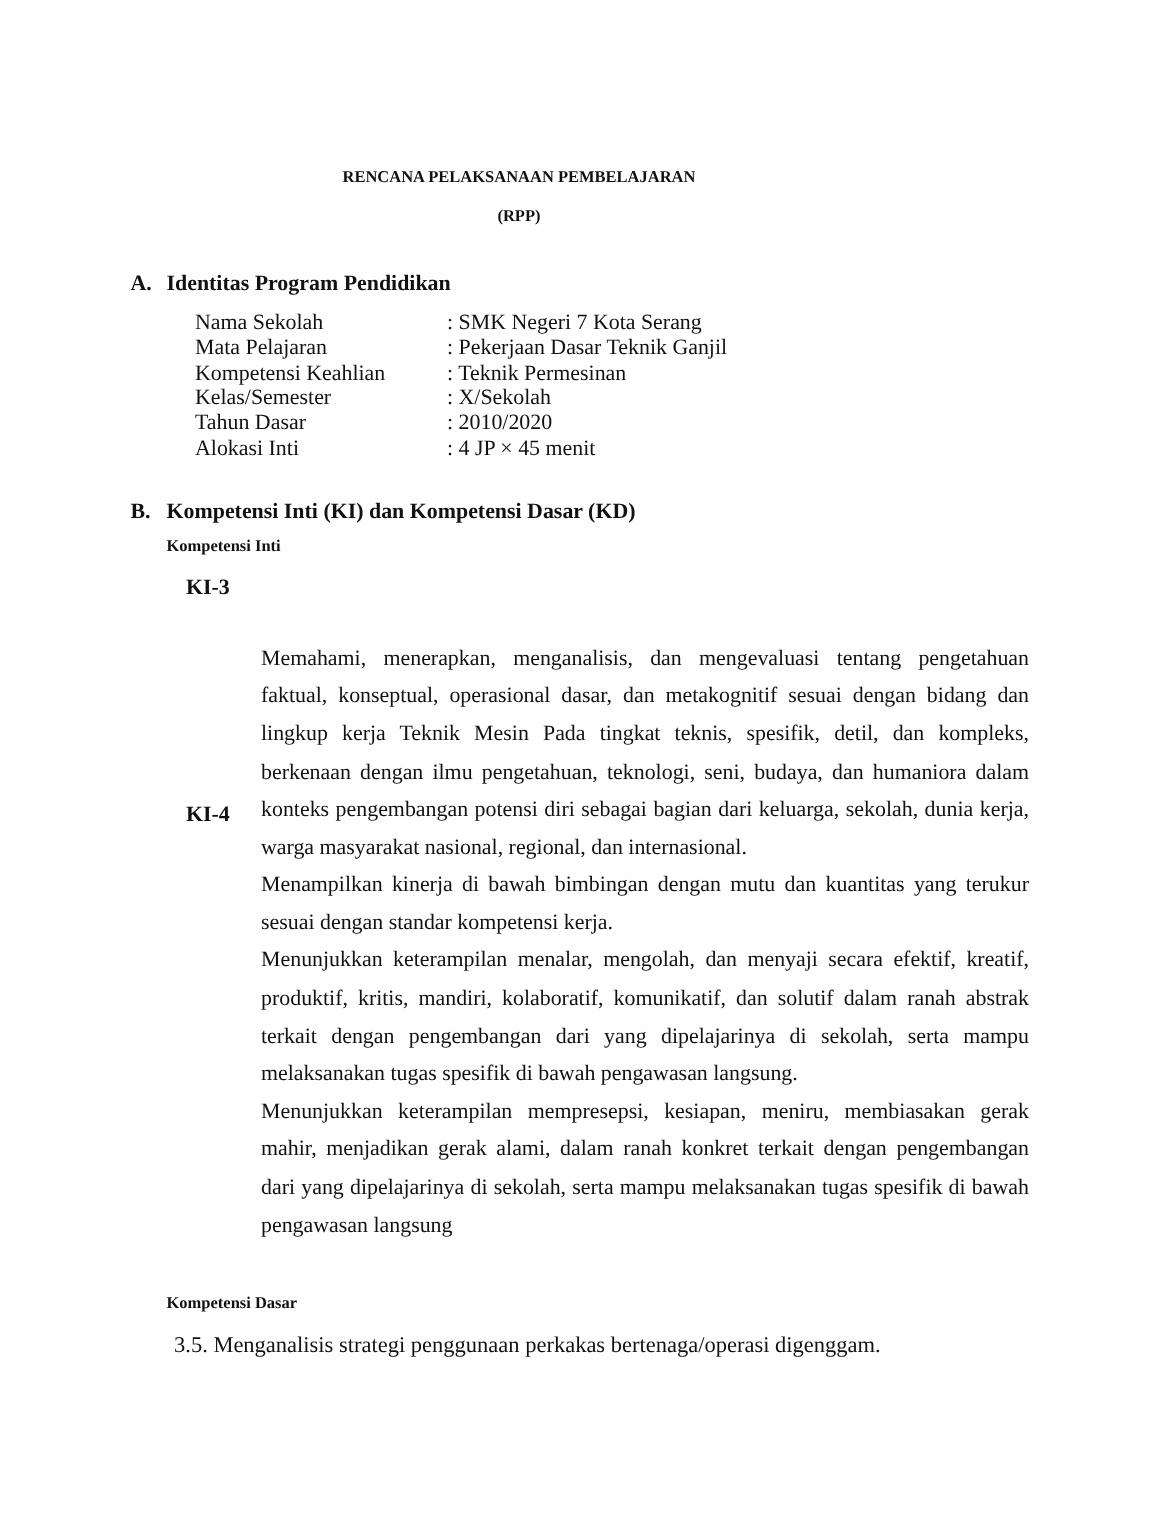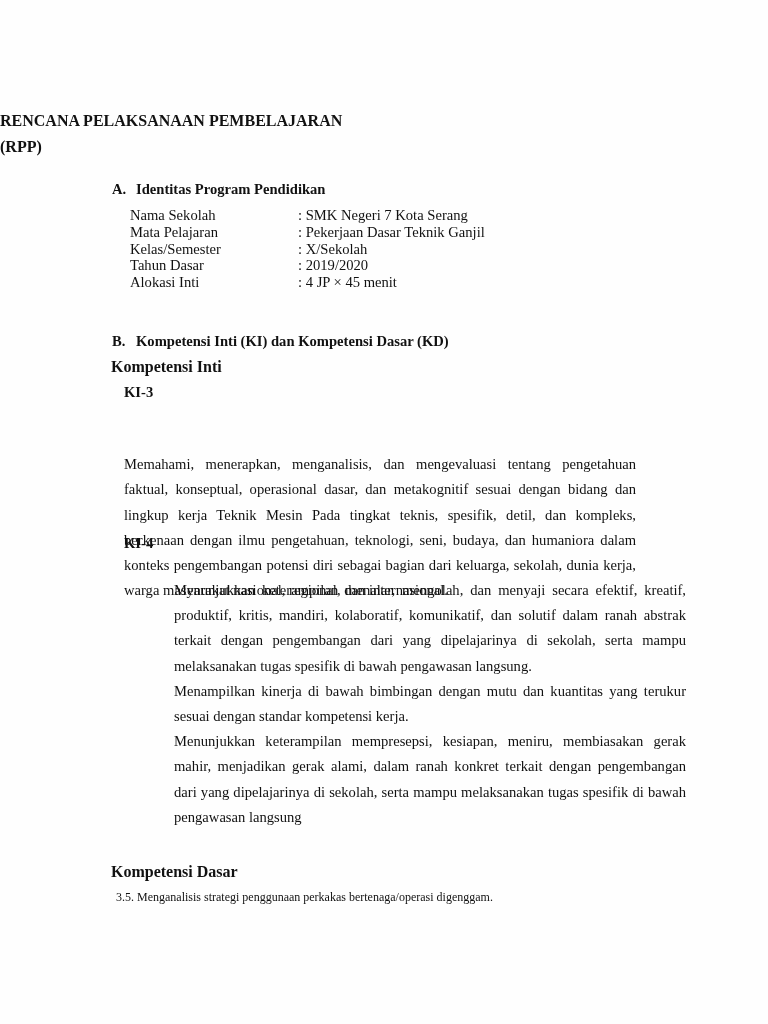--- a/index.html
+++ b/index.html
@@ -18,34 +18,33 @@
     }
     .page {
       position: absolute;
       left: 0; top: 0;
       width: 768px; height: 1024px;
       background: #fefefe;
     }
     .title {
       position: absolute;
       left: 0; width: 692px;
-      text-align: left;
+      text-align: center;
       font-weight: bold;
-      font-size: 16px;
+      font-size: 11px;
     }
     .title-main { top: 112px; }
     .title-sub { top: 138px; }
 
     .section-head {
       position: absolute;
       left: 87px;
       font-weight: bold;
       font-size: 14.6px;
       white-space: nowrap;
-      margin-left: 25px;
     }
     .section-head .sec-letter {
       display: inline-block;
       width: 24px;
     }
     .sec-a { top: 181px; }
     .sec-b { top: 333px; }
 
     .identity {
       position: absolute;
@@ -59,21 +58,21 @@
       white-space: nowrap;
       margin-left: 19px;
     }
     .id-label { width: 168px; }
     .id-value { }
 
     .sub-head {
       position: absolute;
       left: 111px;
       font-weight: bold;
-      font-size: 16px;
+      font-size: 11px;
     }
     .sub-ki { top: 358px; }
     .sub-kd { top: 863px; }
 
     .ki-block {
       position: absolute;
       left: 124px;
       width: 562px;
       display: flex;
     }
@@ -88,28 +87,28 @@
       width: 512px;
       font-size: 14.6px;
       line-height: 25.2px;
       text-align: justify;
       margin-top: 47px;
     }
     .ki-para {
       margin: 0;
       text-align: justify;
     }
-    .ki3 { top: 380px; flex-direction: column; }
+    .ki3 { top: 380px; }
     .ki4 { top: 531px; }
 
     .kd-list {
       position: absolute;
       left: 116px;
       top: 885px;
-      font-size: 12px;
+      font-size: 15px;
       line-height: 25.2px;
     }
     .kd-item { white-space: nowrap; }
   </style>
 </head>
 <body>
 
 <div class="page">
 
   <div class="title title-main">RENCANA PELAKSANAAN PEMBELAJARAN</div>
@@ -122,26 +121,30 @@
   <div class="identity">
     <div class="id-row">
       <span class="id-label">Nama Sekolah</span>
       <span class="id-value">: SMK Negeri 7 Kota Serang</span>
     </div>
     <div class="id-row">
       <span class="id-label">Mata Pelajaran</span>
       <span class="id-value">: Pekerjaan Dasar Teknik Ganjil</span>
     </div>
     <div class="id-row">
+      <span class="id-label">Kompetensi Keahlian</span>
+      <span class="id-value">: Teknik Permesinan</span>
+    </div>
+    <div class="id-row">
       <span class="id-label">Kelas/Semester</span>
       <span class="id-value">: X/Sekolah</span>
     </div>
     <div class="id-row">
       <span class="id-label">Tahun Dasar</span>
-      <span class="id-value">: 2019/2020</span>
+      <span class="id-value">: 2010/2020</span>
     </div>
     <div class="id-row">
       <span class="id-label">Alokasi Inti</span>
       <span class="id-value">: 4 JP × 45 menit</span>
     </div>
   </div>
 
   <div class="section-head sec-b">
     <span class="sec-letter">B.</span><span>Kompetensi Inti (KI) dan Kompetensi Dasar (KD)</span>
   </div>
@@ -151,22 +154,22 @@
   <div class="ki-block ki3">
     <div class="ki-code">KI-3</div>
     <div class="ki-body">
       <p class="ki-para">Memahami, menerapkan, menganalisis, dan mengevaluasi tentang pengetahuan faktual, konseptual, operasional dasar, dan metakognitif sesuai dengan bidang dan lingkup kerja Teknik Mesin Pada tingkat teknis, spesifik, detil, dan kompleks, berkenaan dengan ilmu pengetahuan, teknologi, seni, budaya, dan humaniora dalam konteks pengembangan potensi diri sebagai bagian dari keluarga, sekolah, dunia kerja, warga masyarakat nasional, regional, dan internasional.</p>
     </div>
   </div>
 
   <div class="ki-block ki4">
     <div class="ki-code">KI-4</div>
     <div class="ki-body">
+      <p class="ki-para">Menampilkan kinerja di bawah bimbingan dengan mutu dan kuantitas yang terukur sesuai dengan standar kompetensi kerja.</p>
       <p class="ki-para">Menunjukkan keterampilan menalar, mengolah, dan menyaji secara efektif, kreatif, produktif, kritis, mandiri, kolaboratif, komunikatif, dan solutif dalam ranah abstrak terkait dengan pengembangan dari yang dipelajarinya di sekolah, serta mampu melaksanakan tugas spesifik di bawah pengawasan langsung.</p>
-      <p class="ki-para">Menampilkan kinerja di bawah bimbingan dengan mutu dan kuantitas yang terukur sesuai dengan standar kompetensi kerja.</p>
       <p class="ki-para">Menunjukkan keterampilan mempresepsi, kesiapan, meniru, membiasakan gerak mahir, menjadikan gerak alami, dalam ranah konkret terkait dengan pengembangan dari yang dipelajarinya di sekolah, serta mampu melaksanakan tugas spesifik di bawah pengawasan langsung</p>
     </div>
   </div>
 
   <div class="sub-head sub-kd">Kompetensi Dasar</div>
 
   <div class="kd-list">
     <div class="kd-item">3.5. Menganalisis strategi penggunaan perkakas bertenaga/operasi digenggam.</div>
   </div>
 

